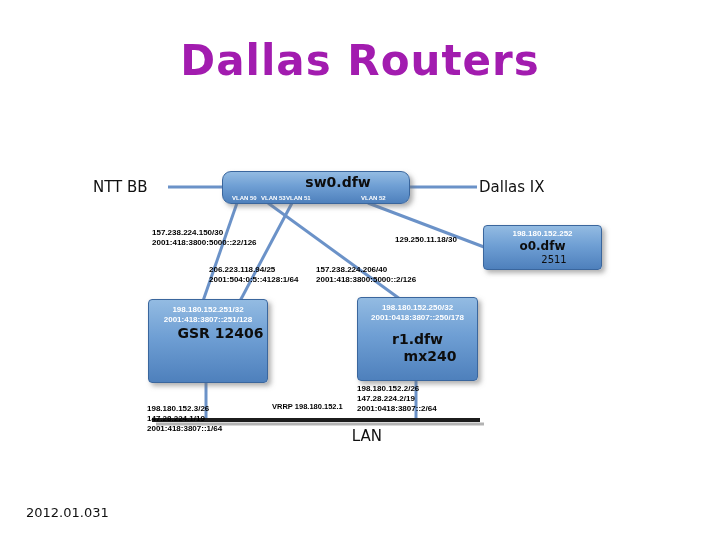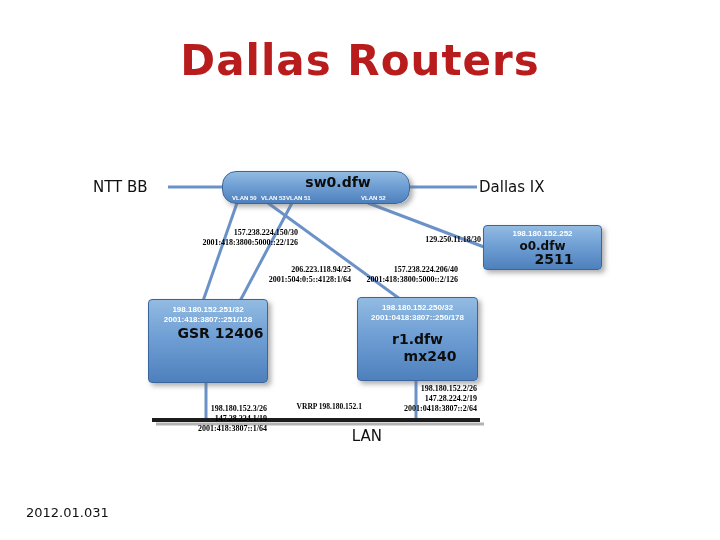--- a/index.html
+++ b/index.html
@@ -4,61 +4,61 @@
 <style>
   html,body { margin:0; padding:0; background:#ffffff; }
   .slide {
     position:relative; width:720px; height:540px; background:#ffffff;
     font-family:"DejaVu Sans", sans-serif; overflow:hidden;
   }
   .abs { position:absolute; }
   .title {
     left:0; top:36px; width:720px; text-align:center;
     font-size:42px; font-weight:bold; letter-spacing:1px;
-    color:#b91c1c; z-index:3;
+    color:#a21caf; z-index:3;
   }
   svg.wires { position:absolute; left:0; top:0; z-index:1; }
   .side-label {
     font-size:15px; color:#111; z-index:3; white-space:nowrap;
   }
   .box {
     position:absolute; z-index:2; box-sizing:border-box;
     background:linear-gradient(to bottom, #93bbe2 0%, #6f9fd4 45%, #4e80bc 100%);
     border:1px solid #3a669d; border-radius:4px;
     box-shadow:3px 3px 5px rgba(110,110,110,0.55);
     text-align:center; color:#0d0d0d;
   }
-  .box-sw0 { left:222px; top:171px; width:188px; height:33px; border-radius:14px;padding-left:44px; }
+  .box-sw0 { left:222px; top:171px; width:188px; height:33px; border-radius:9px;padding-left:44px; }
   .sw-name { font-size:14px; font-weight:600; line-height:18px; margin-top:1px; }
   .vlan {
     position:absolute; top:23px; font-size:6px; font-weight:bold; color:#ffffff;
     font-family:"Liberation Sans", sans-serif; white-space:nowrap;
   }
   .vlan-50 { left:9px; }
   .vlan-53 { left:38px; }
   .vlan-51 { left:63px; }
   .vlan-52 { left:138px; }
   .box-o0 { left:483px; top:225px; width:119px; height:45px; }
   .o0-ip { font-size:8px; font-weight:bold; color:#ffffff; line-height:10px; margin-top:3px;
            font-family:"Liberation Sans", sans-serif;text-align:center; }
   .o0-name { font-size:12px; font-weight:600; line-height:14px; }
-  .o0-model { font-size:14px; font-weight:700; line-height:13px;padding-left:23px; }
+  .o0-model { font-size:10px; font-weight:400; line-height:13px;padding-left:23px; }
   .box-r0 { left:148px; top:299px; width:120px; height:84px; }
   .box-r1 { left:357px; top:297px; width:121px; height:84px; }
   .r-ip {
     font-size:8px; font-weight:bold; color:#ffffff; line-height:10px;
     font-family:"Liberation Sans", sans-serif; white-space:nowrap;
   }
   .r-ip-first { margin-top:5px; }
   .r-name { font-size:14px; font-weight:600; line-height:17px; margin-top:8px; }
   .r-model { font-size:14px; font-weight:600; line-height:17px;padding-left:25px; }
   .link-label {
-    position:absolute; z-index:3; text-align:right;
+    position:absolute; z-index:3; text-align:left;
     font-size:8px; font-weight:bold; color:#000; line-height:10px;
-    font-family:Liberation Serif, serif; white-space:nowrap;
+    font-family:Liberation Sans, sans-serif; white-space:nowrap;
   }
   .lbl-a { left:152px; top:228px; width:146px; }
   .lbl-b { left:395px; top:235px; width:86px;  }
   .lbl-c { left:209px; top:265px; width:142px; }
   .lbl-d { left:316px; top:265px; width:142px; }
   .lan-ips-r0 { left:147px; top:404px; width:120px; }
   .lan-ips-r1 { left:357px; top:384px; width:120px; }
   .vrrp { left:272px; top:402px; width:90px; font-size:7.5px; }
   .lan-label { left:322px; top:427px; width:60px; text-align:right; font-size:15px; color:#111; z-index:3; }
   .footer { left:26px; top:505px; font-size:13px; color:#111; z-index:3; }

